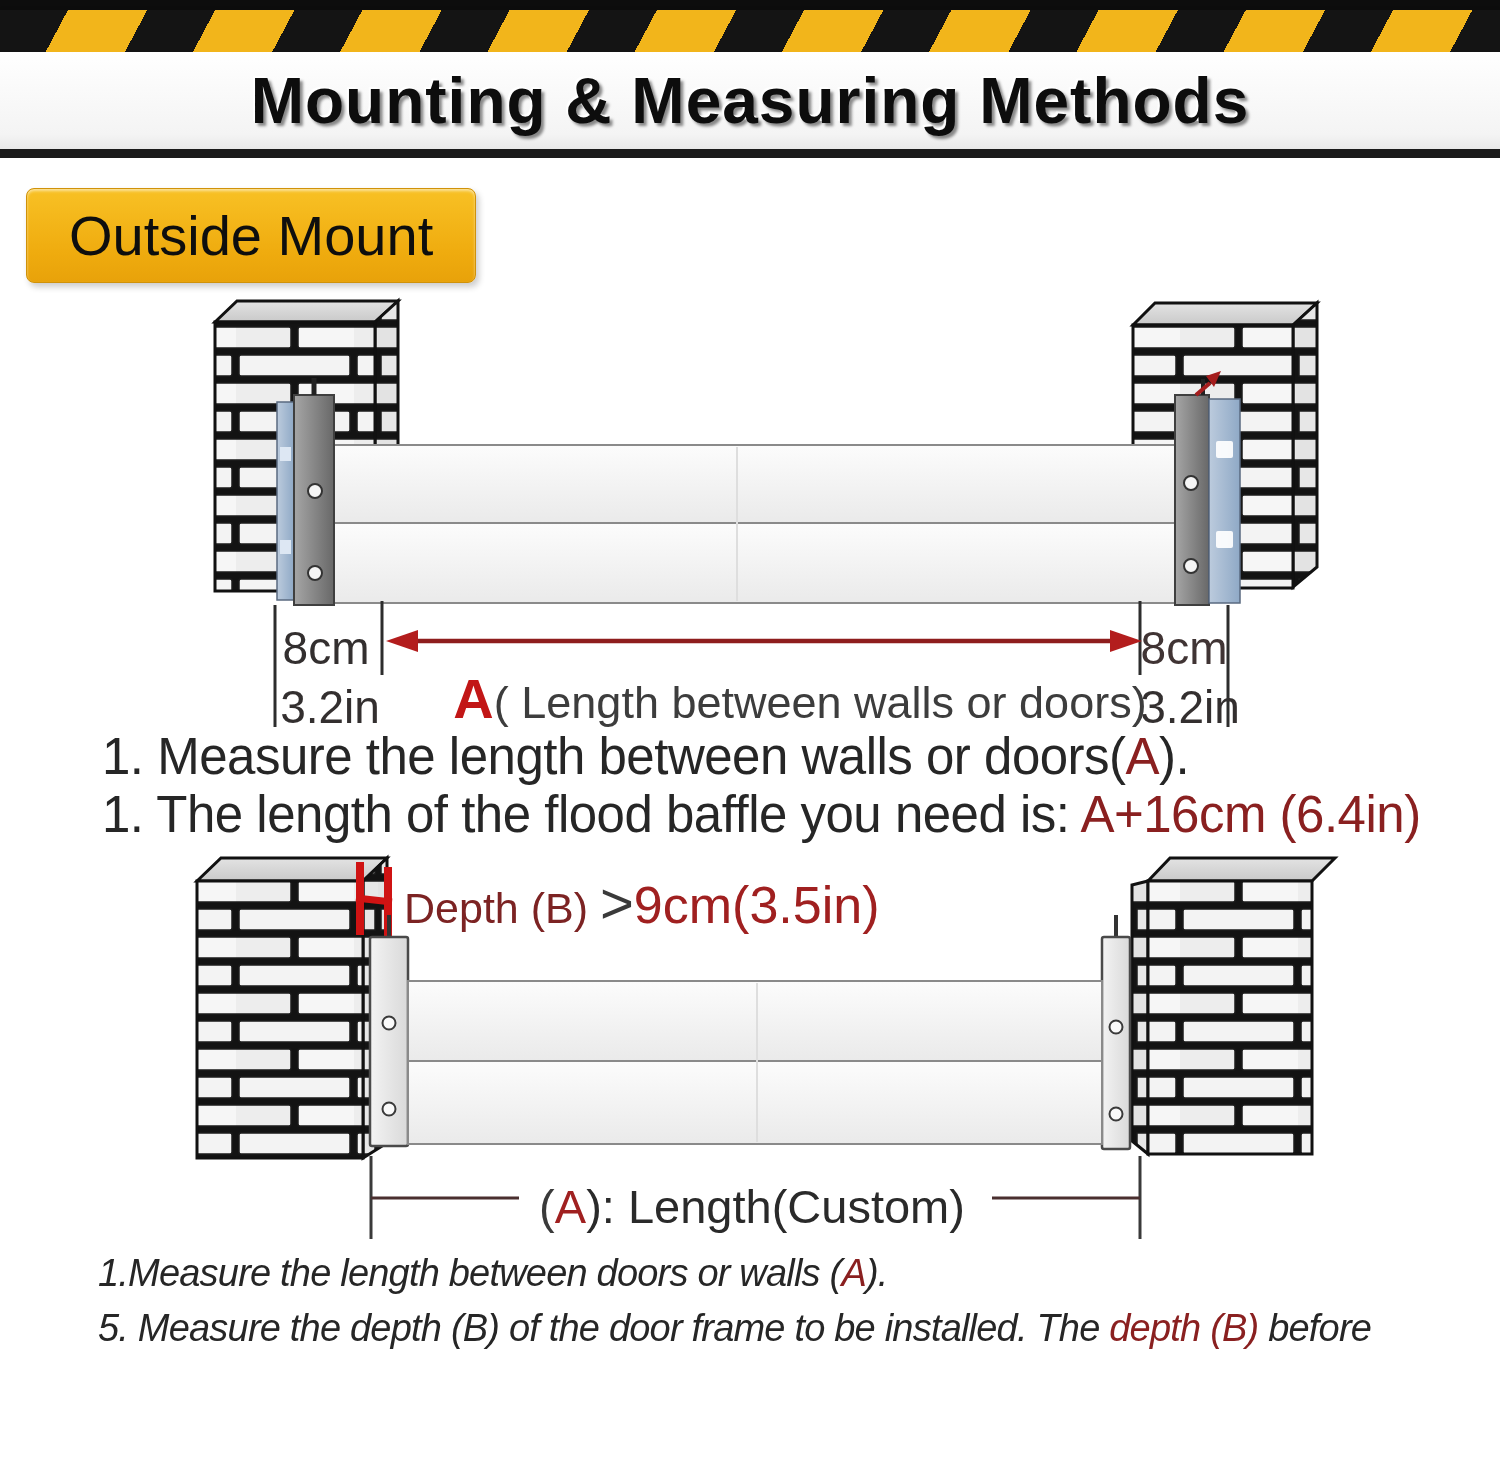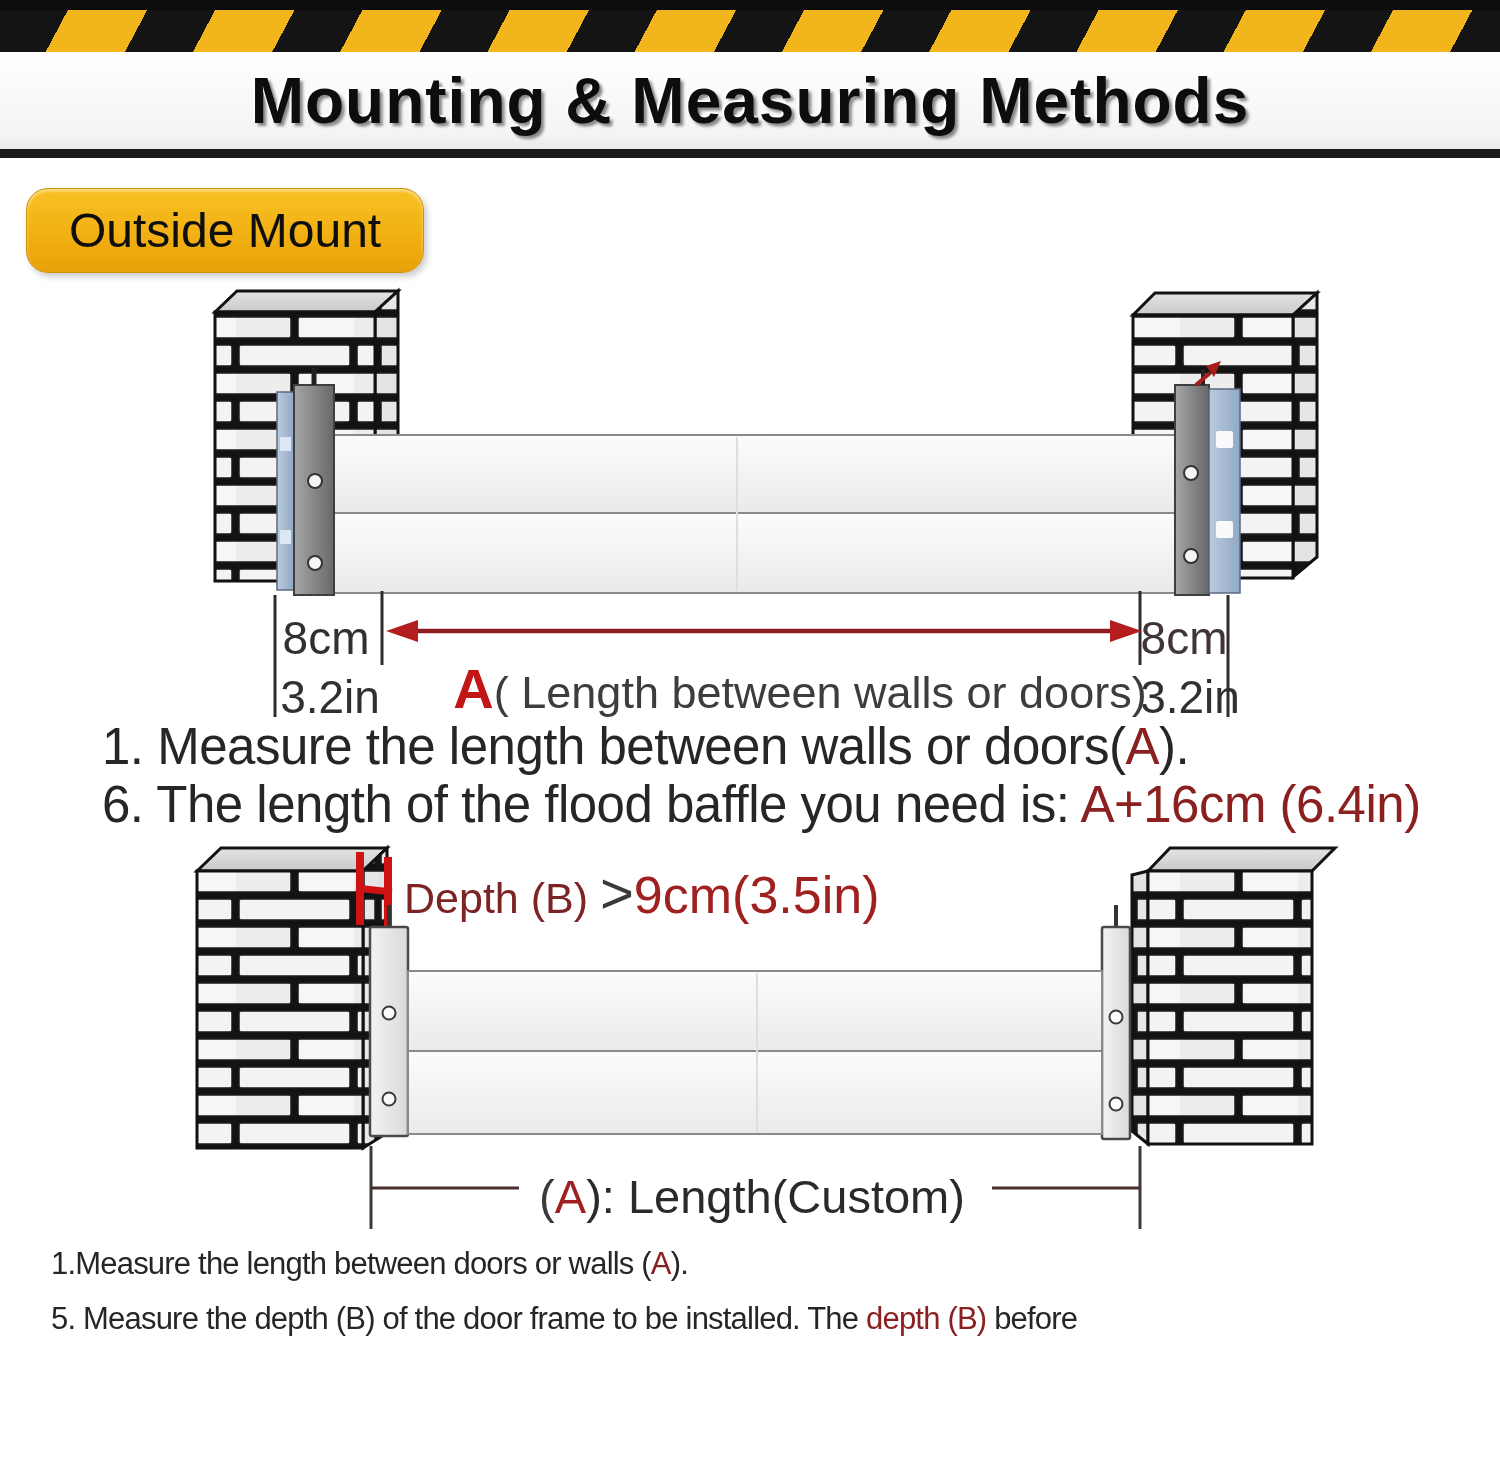--- a/index.html
+++ b/index.html
@@ -14,38 +14,38 @@
     box-shadow:0 4px 7px rgba(0,0,0,.3);}
   .title-band{height:97px;display:flex;align-items:center;justify-content:center;
     background:linear-gradient(180deg,#ffffff 0%,#f4f4f4 85%,#e9e9e9 100%);
     border-bottom:9px solid #1b1b1b;}
   .title-band h1{margin:0;font-size:64px;font-weight:700;color:#0d0d0d;letter-spacing:1px;
     text-shadow:-2px -2px 1px rgba(255,255,255,.95), 3px 3px 3px rgba(0,0,0,.45);}
 
   
   .badge{display:inline-block;margin-left:26px;
     background:linear-gradient(180deg,#f8c125 0%,#efab0e 70%,#e8a20a 100%);
-    border:1px solid #d0920a;border-radius:22px;
-    padding:14px 42px;font-size:48px;color:#0e0e0e;
+    border:1px solid #d0920a;border-radius:8px;
+    padding:14px 42px;font-size:56px;color:#0e0e0e;
     box-shadow:3px 4px 6px rgba(0,0,0,.2), inset 0 2px 3px rgba(255,255,255,.55);}
   .badge-wrap1{margin-top:30px;}
   .badge-wrap2{margin-top:10px;}
 
   
   svg{display:block;}
   svg text{font-family:"Liberation Sans", sans-serif;}
   .svg1{margin-top:12px;}
   .svg2{margin-top:8px;}
 
   
   .instructions{color:#262626;}
   .instructions .hl{color:#8a2020;}
   .sec1-instr{margin-top:3px;padding-left:102px;font-size:51px;letter-spacing:-0.5px;}
   .sec1-instr .instr{line-height:48px;margin-bottom:10px;white-space:nowrap;}
-  .sec2-instr{margin-top:6px;padding-left:51px;font-size:31px;letter-spacing:-0.8px;}
+  .sec2-instr{margin-top:6px;padding-left:98px;font-size:38px;letter-spacing:-0.8px;font-style:italic;}
   .sec2-instr .instr{line-height:43px;white-space:nowrap;}
   .sec2-instr .gap{height:12px;}
 </style>
 </head>
 <body>
 
 <div class="page">
 
   <header>
     <div class="hazard-top"></div>
@@ -149,21 +149,21 @@
         <text x="1184" y="369" text-anchor="middle" font-size="46" fill="#403434">8cm</text>
         <text x="1190" y="428" text-anchor="middle" font-size="46" fill="#332f2f">3.2in</text>
         <text x="800" y="423" text-anchor="middle">
           <tspan font-size="56" font-weight="bold" fill="#c21616">A</tspan><tspan font-size="45" fill="#3d3d3d">( Length between walls or doors)</tspan>
         </text>
       </g>
     </svg>
 
     <div class="instructions sec1-instr">
       <div class="instr"><span>1. Measure the length between walls or doors(</span><span class="hl">A</span><span>).</span></div>
-      <div class="instr"><span>6. The length of the flood baffle you need is: </span><span class="hl">A+16cm (6.4in)</span><span></span></div>
+      <div class="instr"><span>1. The length of the flood baffle you need is: </span><span class="hl">A+16cm (6.4in)</span><span></span></div>
     </div>
   </section>
 
   <section>
 
     <svg class="svg2" width="1500" height="397" viewBox="0 0 1500 397">
 
       <g>
         <polygon points="197,32 221,9 387,9 363,32" fill="url(#gSlab)" stroke="#111" stroke-width="3"></polygon>
         <polygon points="363,32 387,9 387,294 363,309" fill="url(#brickS)" stroke="#111" stroke-width="3"></polygon>

